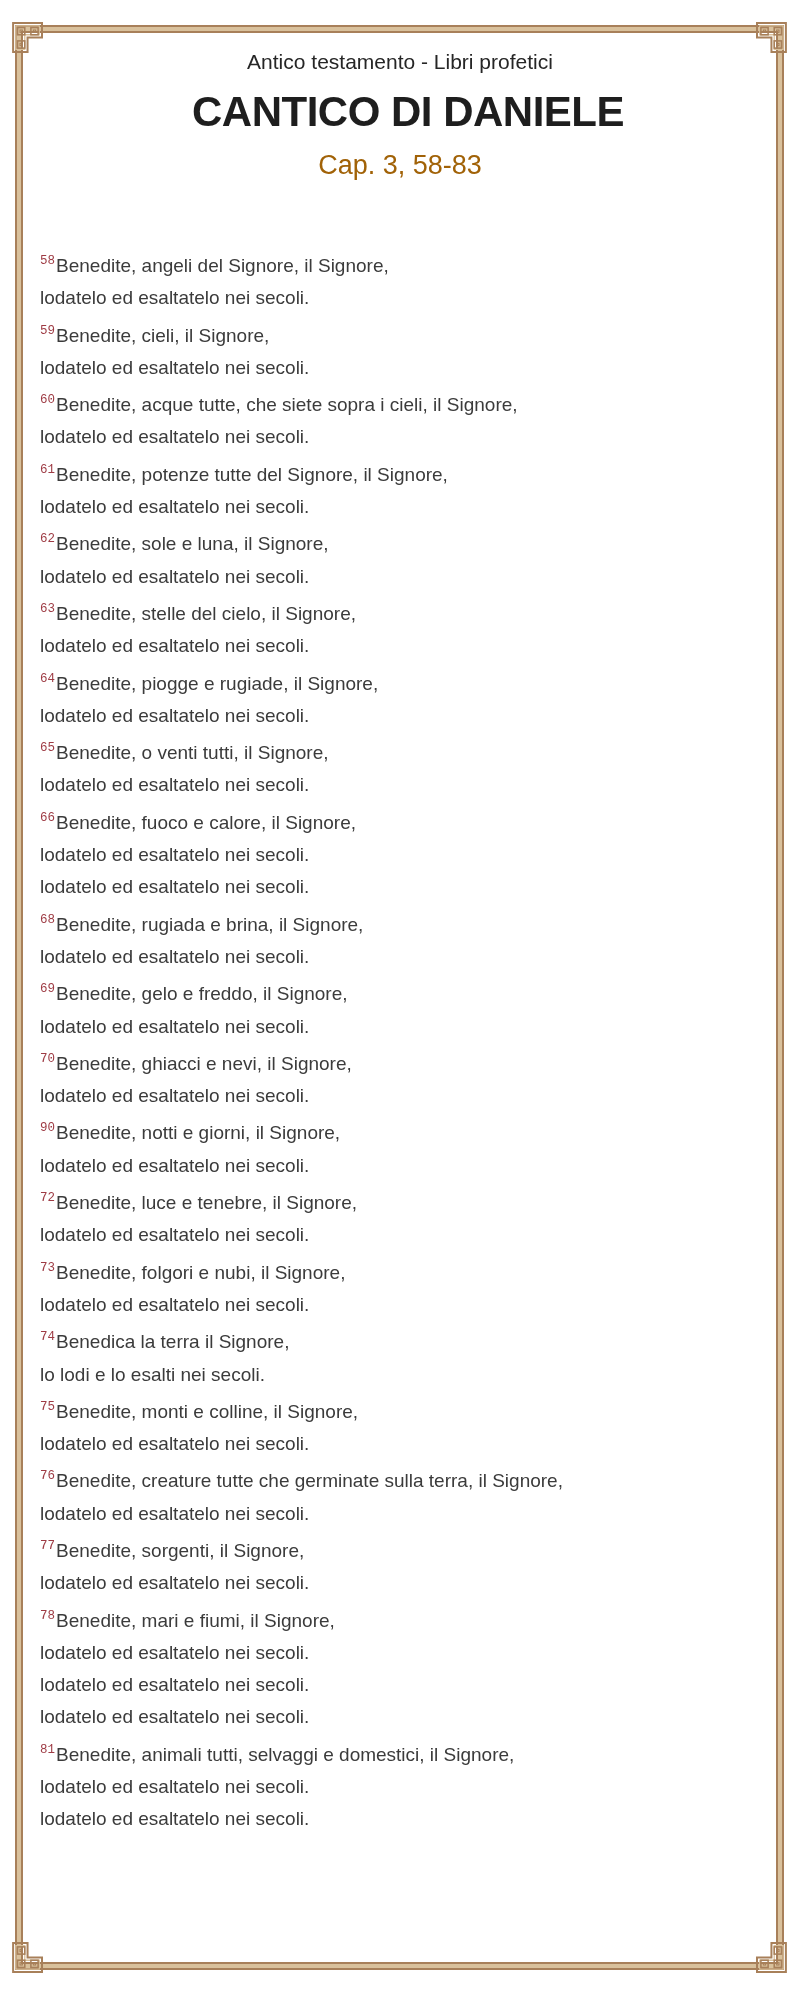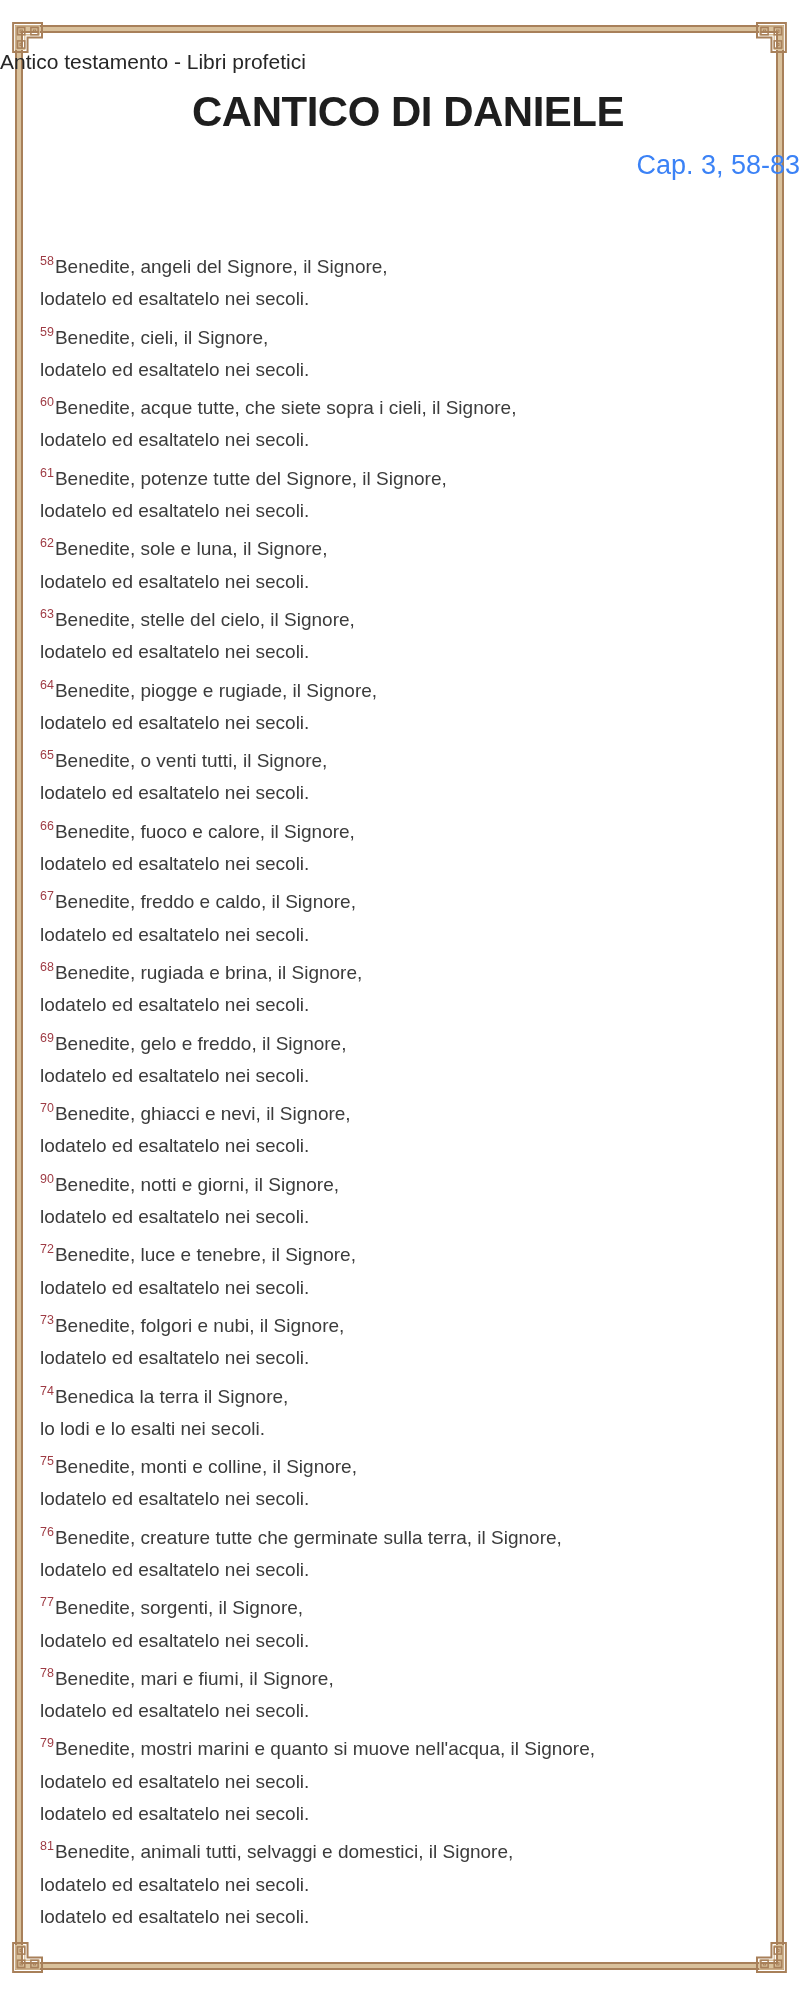--- a/index.html
+++ b/index.html
@@ -22,41 +22,42 @@
     border:2px solid var(--frame-dark,#a8805a);
   }
   .corner{position:absolute;width:40px;height:40px;}
   .corner svg{display:block;width:100%;height:100%;}
   .corner.tl{left:12px;top:22px;}
   .corner.tr{right:13px;top:22px;transform:scaleX(-1);}
   .corner.bl{left:12px;bottom:27px;transform:scaleY(-1);}
   .corner.br{right:13px;bottom:27px;transform:scale(-1,-1);}
 
   .subtitle{
-    position:absolute;top:50px;left:0;width:100%;text-align:left;
+    position:absolute;top:50px;left:0;width:100%;text-align:center;
     font-size:21px;color:#262626;
   }
   .main-title{
     position:absolute;top:80px;left:0;width:100%;text-align:center;
     font-size:42px;font-weight:700;letter-spacing:-0.5px;color:#1e1e1e;margin:8px;
   }
   .chapter{
-    position:absolute;top:150px;left:0;width:100%;text-align:right;
-    font-size:27px;color:#3b82f6;
+    position:absolute;top:150px;left:0;width:100%;text-align:center;
+    font-size:27px;color:#a16207;
   }
   .verses{
     position:absolute;top:245px;left:40px;right:34px;
     font-size:19px;line-height:32.3px;
   }
   .verse-line,.refrain-line{white-space:nowrap;}
   .verse-num{
     color:var(--verse-number,#9e3b44);
     font-size:12.5px;
     vertical-align:8px;
     padding-right:1px;
+    font-family:Liberation Mono, monospace;
   }
 </style>
 </head>
 <body>
 
 <div class="frame-outer">
   <div class="frame-mid">
     <div class="frame-inner"></div>
   </div>
 </div>
@@ -146,21 +147,20 @@
   </div>
     <div class="verse" style="">
     <div class="verse-line"><sup class="verse-num">65</sup><span>Benedite, o venti tutti, il Signore,</span></div>
     <div class="refrain-line">lodatelo ed esaltatelo nei secoli.</div>
   </div>
     <div class="verse" style="">
     <div class="verse-line"><sup class="verse-num">66</sup><span>Benedite, fuoco e calore, il Signore,</span></div>
     <div class="refrain-line">lodatelo ed esaltatelo nei secoli.</div>
   </div>
     <div class="verse" style="">
-    <div class="verse-line"><sup class="verse-num">67</sup><span>Benedite, freddo e caldo, il Signore,</span></div>
     <div class="refrain-line">lodatelo ed esaltatelo nei secoli.</div>
   </div>
     <div class="verse" style="">
     <div class="verse-line"><sup class="verse-num">68</sup><span>Benedite, rugiada e brina, il Signore,</span></div>
     <div class="refrain-line">lodatelo ed esaltatelo nei secoli.</div>
   </div>
     <div class="verse" style="">
     <div class="verse-line"><sup class="verse-num">69</sup><span>Benedite, gelo e freddo, il Signore,</span></div>
     <div class="refrain-line">lodatelo ed esaltatelo nei secoli.</div>
   </div>
@@ -194,21 +194,20 @@
   </div>
     <div class="verse" style="">
     <div class="verse-line"><sup class="verse-num">77</sup><span>Benedite, sorgenti, il Signore,</span></div>
     <div class="refrain-line">lodatelo ed esaltatelo nei secoli.</div>
   </div>
     <div class="verse" style="">
     <div class="verse-line"><sup class="verse-num">78</sup><span>Benedite, mari e fiumi, il Signore,</span></div>
     <div class="refrain-line">lodatelo ed esaltatelo nei secoli.</div>
   </div>
     <div class="verse" style="">
-    <div class="verse-line"><sup class="verse-num">79</sup><span>Benedite, mostri marini e quanto si muove nell'acqua, il Signore,</span></div>
     <div class="refrain-line">lodatelo ed esaltatelo nei secoli.</div>
   </div>
     <div class="verse" style="">
     <div class="refrain-line">lodatelo ed esaltatelo nei secoli.</div>
   </div>
     <div class="verse" style="">
     <div class="verse-line"><sup class="verse-num">81</sup><span>Benedite, animali tutti, selvaggi e domestici, il Signore,</span></div>
     <div class="refrain-line">lodatelo ed esaltatelo nei secoli.</div>
   </div>
     <div class="verse" style="">

